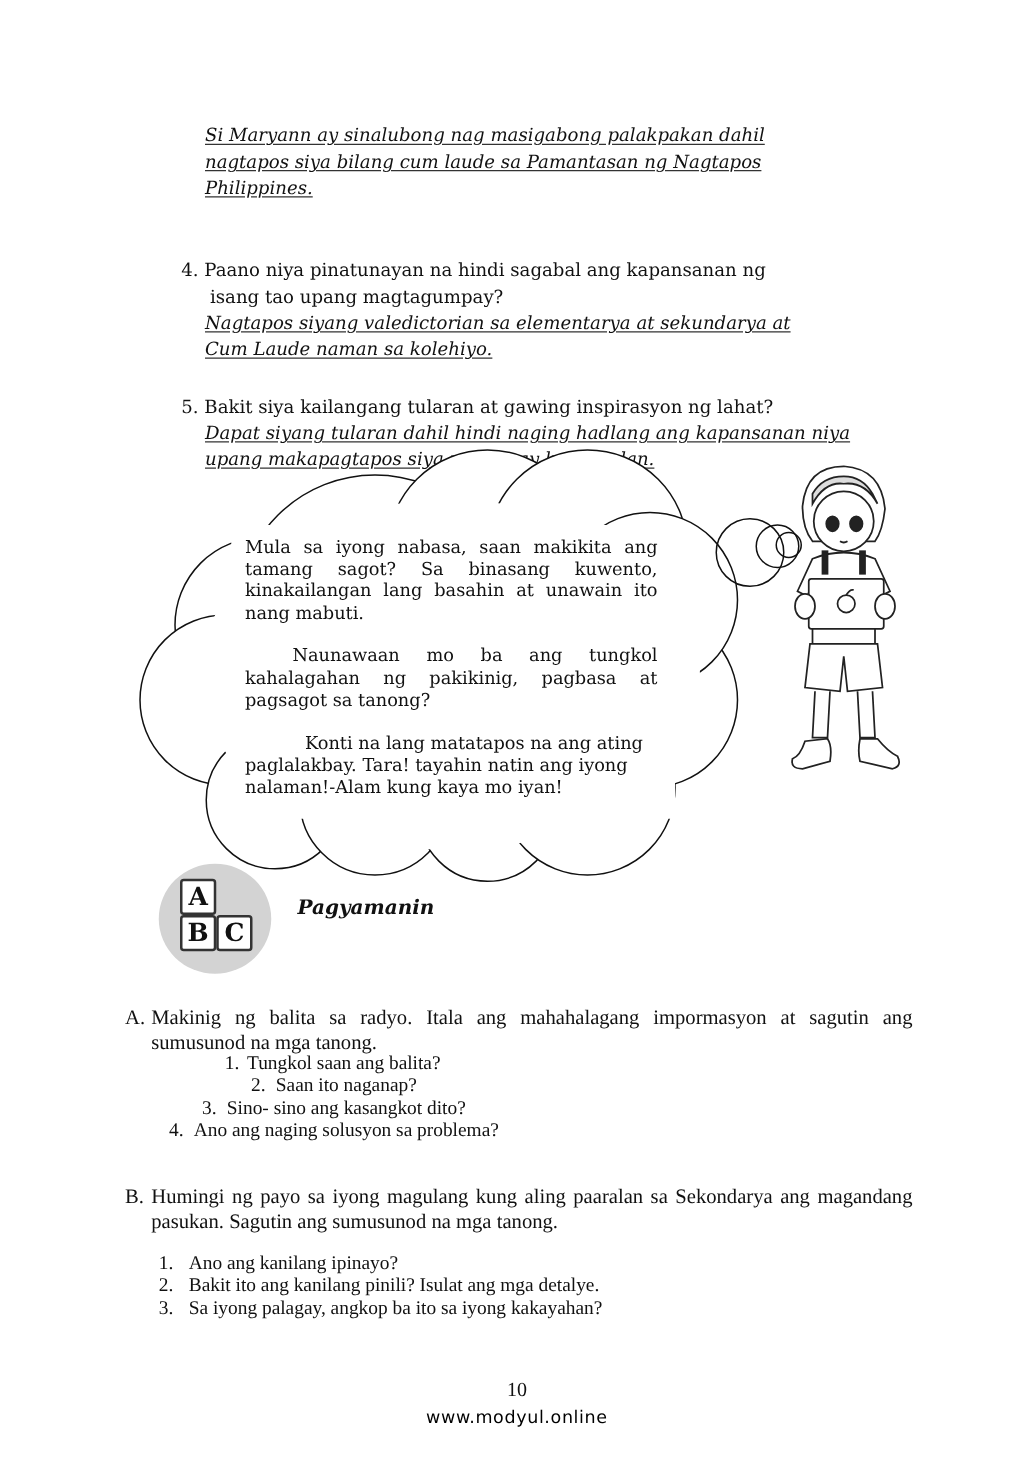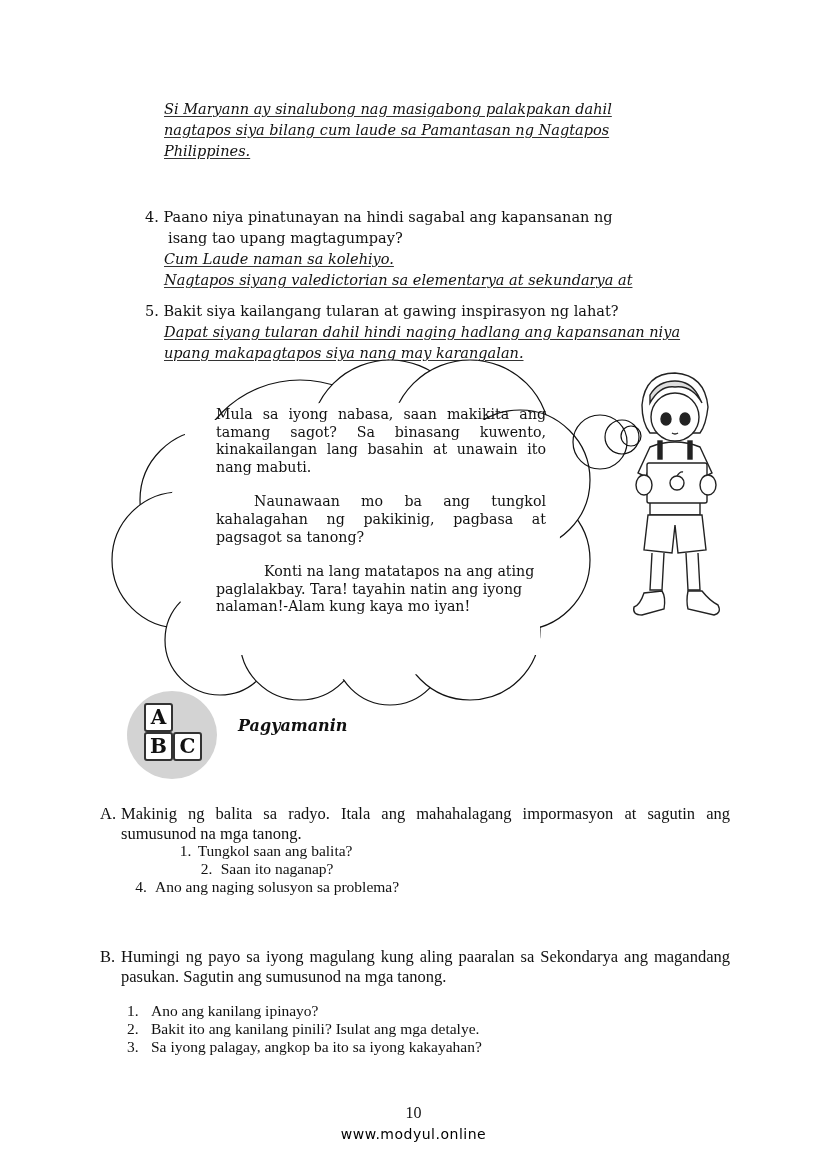--- a/index.html
+++ b/index.html
@@ -28,26 +28,26 @@
     <div class="ans">Si Maryann ay sinalubong nag masigabong palakpakan dahil</div>
     <div class="ans">nagtapos siya bilang cum laude sa Pamantasan ng Nagtapos</div>
     <div class="ans">Philippines.</div>
   </div>
 </div>
 
 <div class="abs q" style="left:145px; top:207px;">
   <div><span>4.</span> <span>Paano niya pinatunayan na hindi sagabal ang kapansanan ng</span></div>
   <div style="padding-left:23px;">isang tao upang magtagumpay?</div>
   <div style="padding-left:19px;">
+    <div class="ans">Nagtapos siyang valedictorian sa elementarya at sekundarya at</div>
     <div class="ans">Cum Laude naman sa kolehiyo.</div>
-    <div class="ans">Nagtapos siyang valedictorian sa elementarya at sekundarya at</div>
   </div>
 </div>
 
-<div class="abs q" style="left:145px; top:301px;">
+<div class="abs q" style="left:145px; top:316px;">
   <div><span>5.</span> <span>Bakit siya kailangang tularan at gawing inspirasyon ng lahat?</span></div>
   <div style="padding-left:19px;">
     <div class="ans">Dapat siyang tularan dahil hindi naging hadlang ang kapansanan niya</div>
     <div class="ans">upang makapagtapos siya nang may karangalan.</div>
   </div>
 </div>
 
 <svg class="abs" style="left:0; top:0;" width="827" height="1169">
   <g fill="#fff" stroke="#111" stroke-width="1.2">
     <circle cx="300" cy="490" r="110"></circle>
@@ -66,21 +66,21 @@
     <rect x="185" y="420" width="355" height="235"></rect>
     <ellipse cx="360" cy="540" rx="200" ry="140"></ellipse>
   </g>
   <g fill="none" stroke="#111" stroke-width="1.2">
     <circle cx="600" cy="442" r="27"></circle>
     <circle cx="622" cy="437" r="17"></circle>
     <circle cx="631" cy="436" r="10"></circle>
   </g>
 </svg>
 
-<div class="abs cloud-text" style="left:196px; top:406px; width:330px;margin-left:20px;">
+<div class="abs cloud-text" style="left:196px; top:430px; width:330px;">
   <p>Mula sa iyong nabasa, saan makikita ang tamang sagot? Sa binasang kuwento, kinakailangan lang basahin at unawain ito nang mabuti.</p>
   <p style="height:17px;"></p>
   <p class="ind">Naunawaan mo ba ang tungkol kahalagahan ng pakikinig, pagbasa at pagsagot sa tanong?</p>
   <p style="height:17px;"></p>
   <p class="ind2">Konti na lang matatapos na ang ating paglalakbay. Tara! tayahin natin ang iyong nalaman!-Alam kung kaya mo iyan!</p>
 </div>
 
 <svg class="abs" style="left:620px; top:365px;" width="110" height="260" viewBox="0 0 110 260">
   <g fill="#fff" stroke="#222" stroke-width="1.4">
 
@@ -123,20 +123,21 @@
   <div style="display:flex;">
     <span style="width:21px; flex:none;">A.</span>
     <span style="text-align: justify; text-indent: 0px; padding-left: 0px; display: block;">
       <span style="display:block; text-indent:0; margin-left:0;">Makinig ng balita sa radyo. Itala ang mahahalagang impormasyon at sagutin ang sumusunod na mga tanong.</span>
     </span>
   </div>
 </div>
 <div class="abs list" style="left:127px; top:842px;text-align:center;">
   <div><span class="num">1.</span><span>Tungkol saan ang balita?</span></div>
   <div><span class="num" style="width:28px;">2.</span><span>Saan ito naganap?</span></div>
+  <div><span class="num" style="width:28px;">3.</span><span>Sino- sino ang kasangkot dito?</span></div>
   <div><span class="num" style="width:28px;">4.</span><span>Ano ang naging solusyon sa problema?</span></div>
 </div>
 
 <div class="abs body-text" style="left:100px; top:947px; width:630px;">
   <div style="display:flex;">
     <span style="width:21px; flex:none;">B.</span>
     <span style="text-align: justify; display: block; padding-left: 0px;">Humingi ng payo sa iyong magulang kung aling paaralan sa Sekondarya ang magandang pasukan. Sagutin ang sumusunod na mga tanong.</span>
   </div>
 </div>
 <div class="abs list" style="left:127px; top:1002px;">

